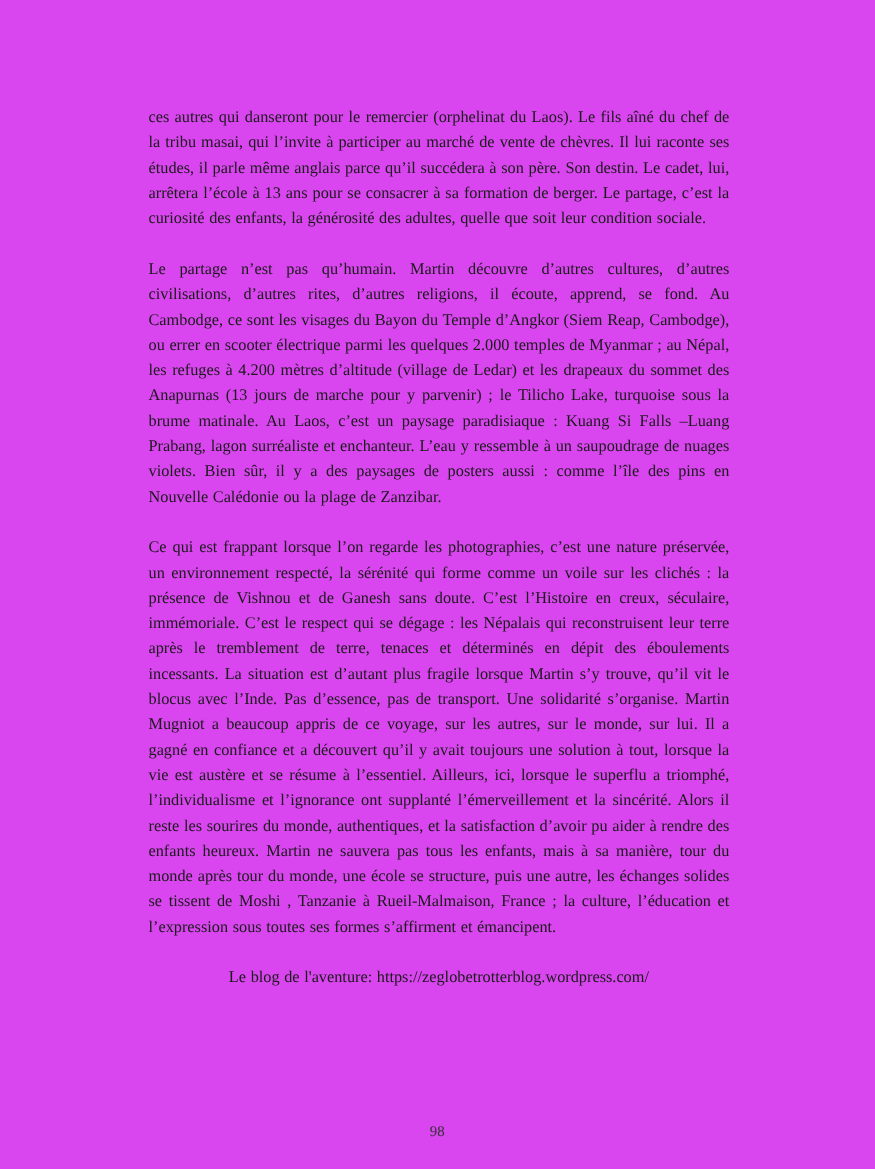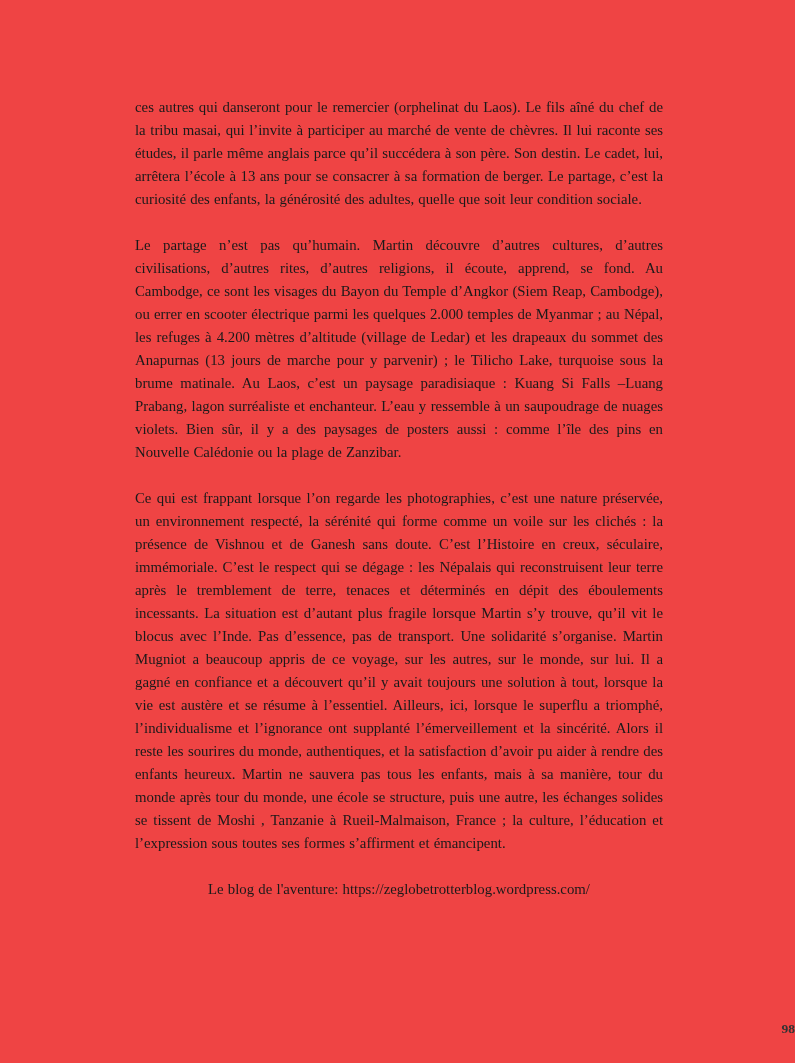--- a/index.html
+++ b/index.html
@@ -4,21 +4,21 @@
 <style>
   html, body {
     margin: 0;
     padding: 0;
     background: #ffffff;
   }
   .page {
     position: relative;
     width: 795px;
     height: 1063px;
-    background: #ef4444;
+    background: #d946ef;
     font-family: "Liberation Serif", "DejaVu Serif", serif;
     color: #1a1a1a;
     overflow: hidden;
   }
   .text-block {
     position: absolute;
     top: 96px;
     left: 135px;
     width: 528px;
   }
@@ -31,24 +31,23 @@
   }
   .text-block p.last {
     text-align: center;
     margin-bottom: 0;
   }
   .page-number {
     position: absolute;
     bottom: 26px;
     left: 0;
     width: 100%;
-    text-align: right;
+    text-align: center;
     font-size: 13.5px;
     color: #333333;
-    font-weight: bold;
   }
 </style>
 </head>
 <body>
 
 <div class="page">
   <div class="text-block">
     <p>ces autres qui danseront pour le remercier (orphelinat du Laos). Le fils aîné du chef de la tribu masai, qui l’invite à participer au marché de vente de chèvres. Il lui raconte ses études, il parle même anglais parce qu’il succédera à son père. Son destin. Le cadet, lui, arrêtera l’école à 13 ans pour se consacrer à sa formation de berger. Le partage, c’est la curiosité des enfants, la générosité des adultes, quelle que soit leur condition sociale.</p>
     <p>Le partage n’est pas qu’humain. Martin découvre d’autres cultures, d’autres civilisations, d’autres rites, d’autres religions, il écoute, apprend, se fond. Au Cambodge, ce sont les visages du Bayon du Temple d’Angkor (Siem Reap, Cambodge), ou errer en scooter électrique parmi les quelques 2.000 temples de Myanmar ; au Népal, les refuges à 4.200 mètres d’altitude (village de Ledar) et les drapeaux du sommet des Anapurnas (13 jours de marche pour y parvenir) ; le Tilicho Lake, turquoise sous la brume matinale. Au Laos, c’est un paysage paradisiaque : Kuang Si Falls –Luang Prabang, lagon surréaliste et enchanteur. L’eau y ressemble à un saupoudrage de nuages violets. Bien sûr, il y a des paysages de posters aussi : comme l’île des pins en Nouvelle Calédonie ou la plage de Zanzibar.</p>
     <p>Ce qui est frappant lorsque l’on regarde les photographies, c’est une nature préservée, un environnement respecté, la sérénité qui forme comme un voile sur les clichés : la présence de Vishnou et de Ganesh sans doute. C’est l’Histoire en creux, séculaire, immémoriale. C’est le respect qui se dégage : les Népalais qui reconstruisent leur terre après le tremblement de terre, tenaces et déterminés en dépit des éboulements incessants. La situation est d’autant plus fragile lorsque Martin s’y trouve, qu’il vit le blocus avec l’Inde. Pas d’essence, pas de transport. Une solidarité s’organise. Martin Mugniot a beaucoup appris de ce voyage, sur les autres, sur le monde, sur lui. Il a gagné en confiance et a découvert qu’il y avait toujours une solution à tout, lorsque la vie est austère et se résume à l’essentiel. Ailleurs, ici, lorsque le superflu a triomphé, l’individualisme et l’ignorance ont supplanté l’émerveillement et la sincérité. Alors il reste les sourires du monde, authentiques, et la satisfaction d’avoir pu aider à rendre des enfants heureux. Martin ne sauvera pas tous les enfants, mais à sa manière, tour du monde après tour du monde, une école se structure, puis une autre, les échanges solides se tissent de Moshi , Tanzanie à Rueil-Malmaison, France ; la culture, l’éducation et l’expression sous toutes ses formes s’affirment et émancipent.</p>

